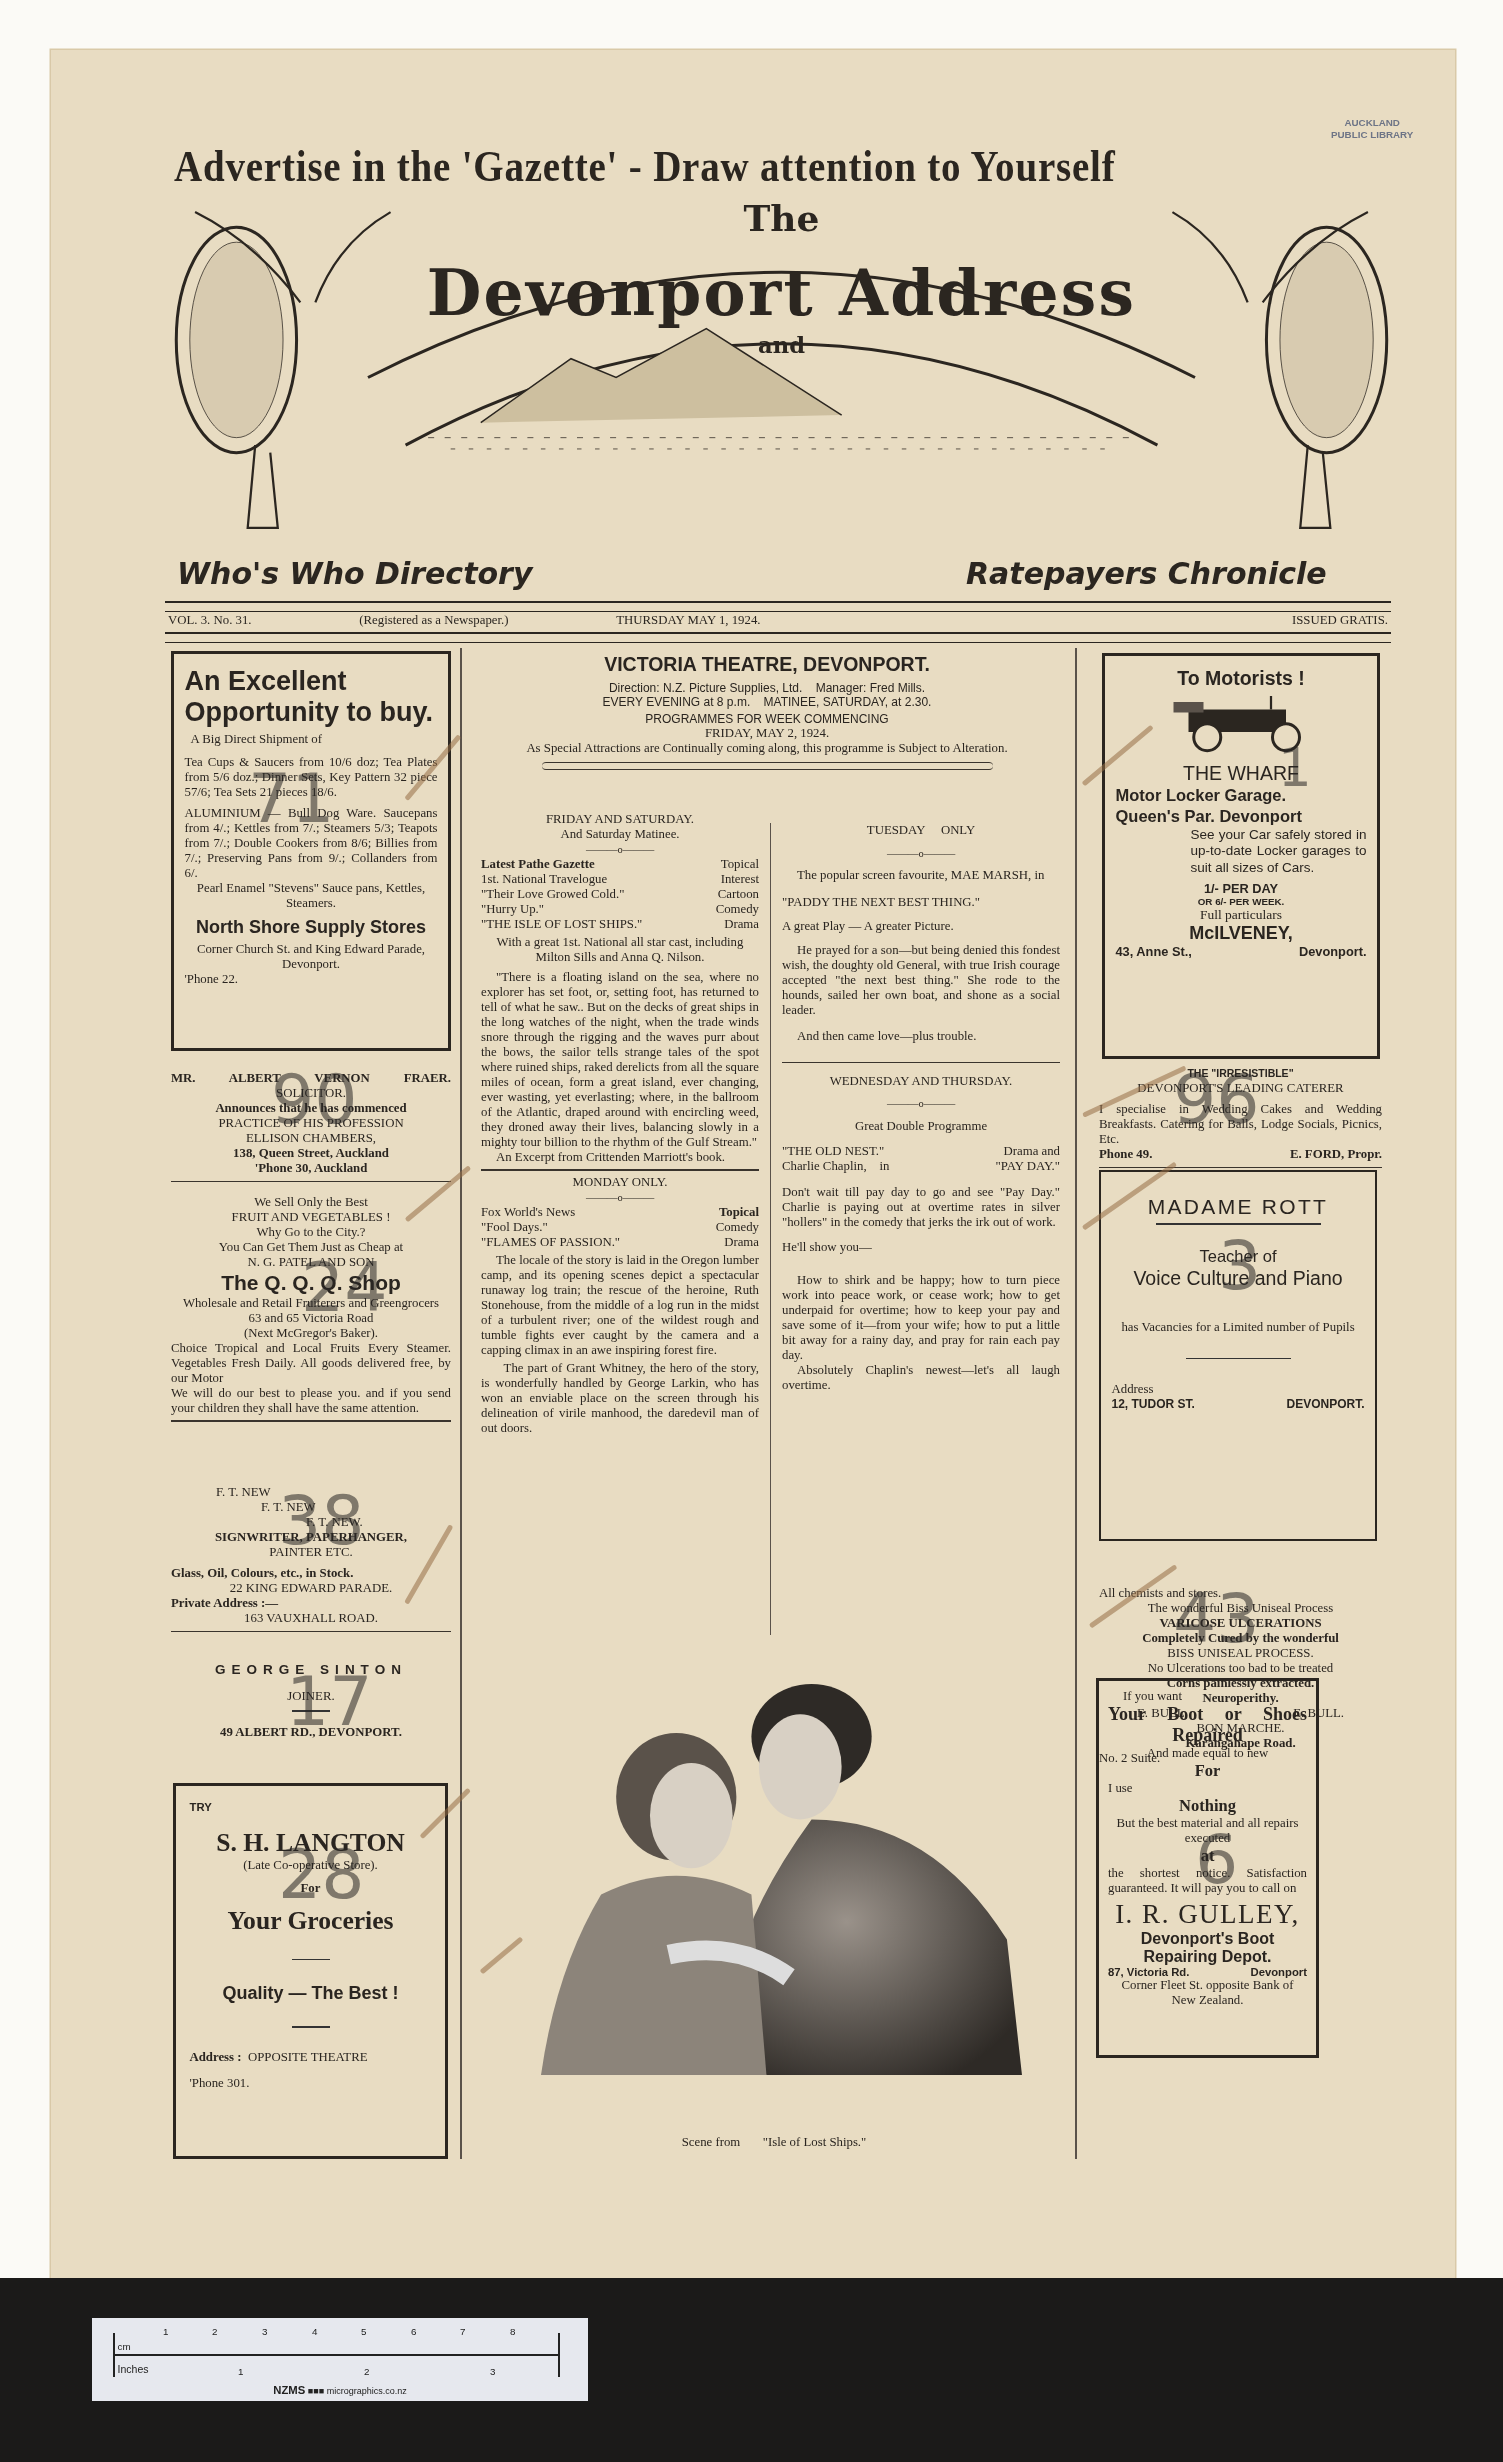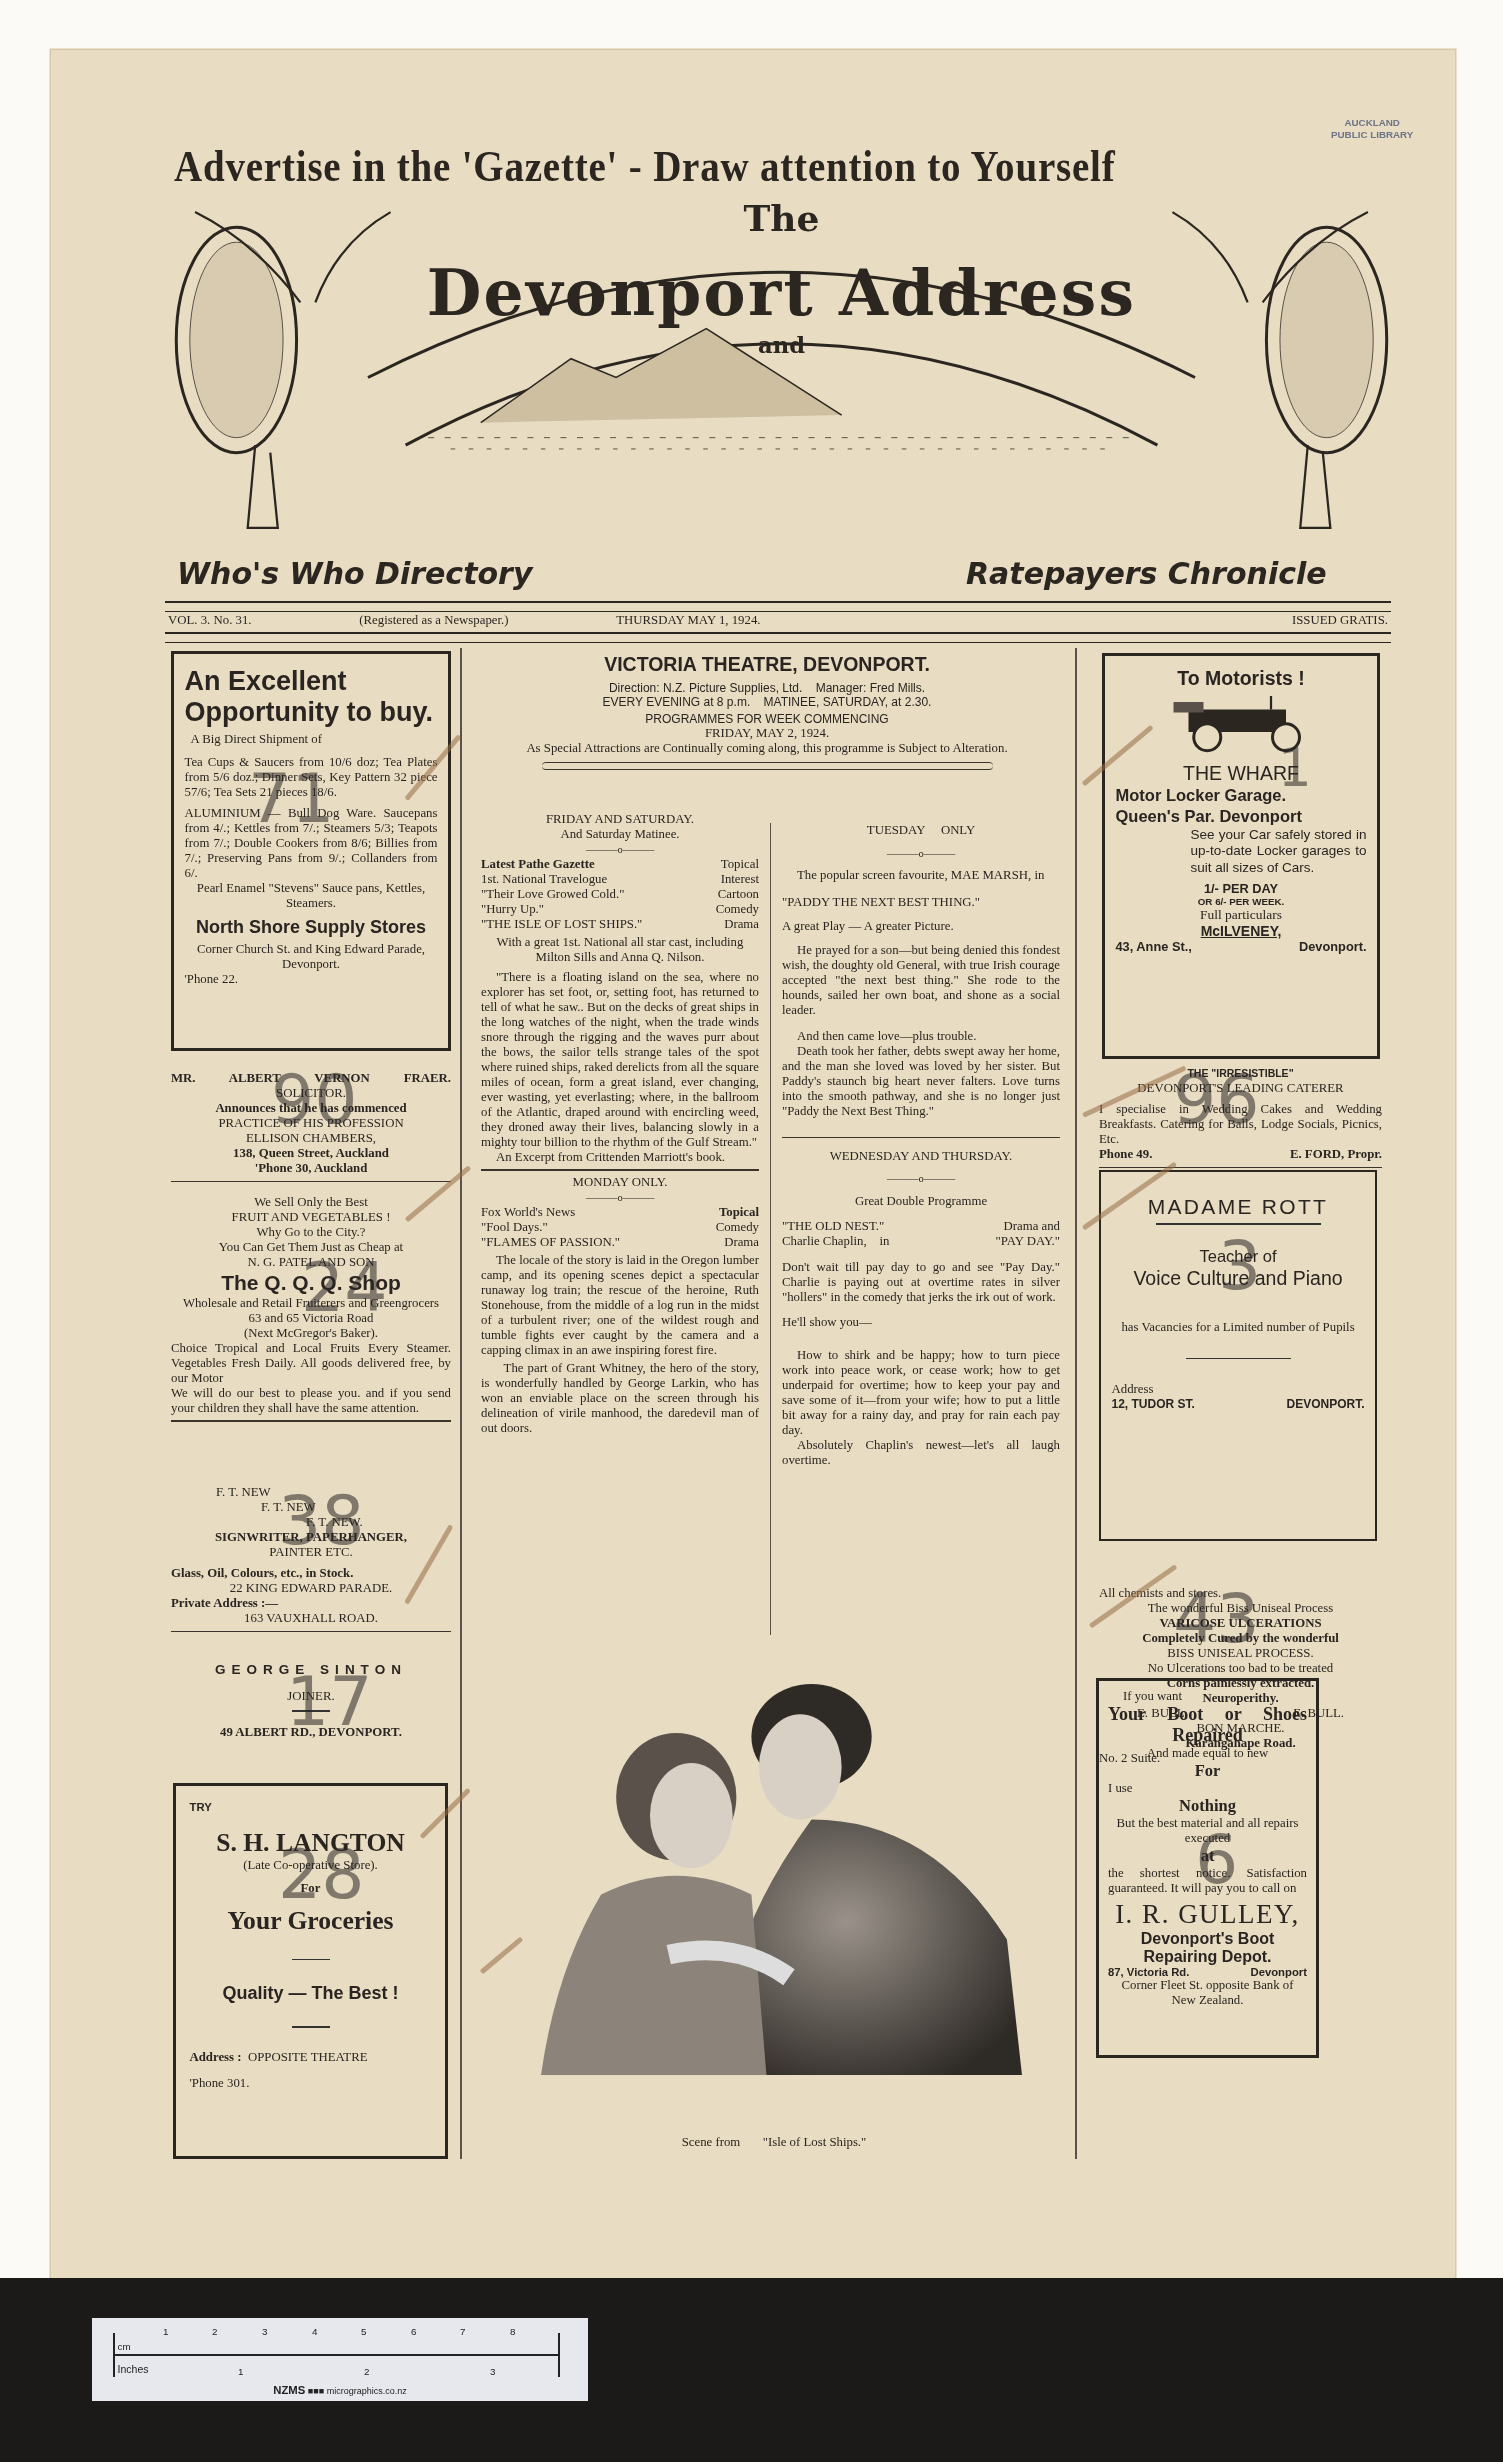--- a/index.html
+++ b/index.html
@@ -226,21 +226,20 @@
 </div>
 
 <div class="col txt" style="left:782px;top:823px;width:278px;">
   <div class="c" style="white-space:pre;">TUESDAY     ONLY</div>
   <div class="orn" style="margin:7.5px 0;">———o———</div>
   <div class="j" style="text-indent:15px;margin-top:7.5px;">The popular screen favourite, MAE MARSH, in</div>
   <div style="margin-top:12px;">"PADDY THE NEXT BEST THING."</div>
   <div style="margin-top:9px;">A great Play  —  A greater Picture.</div>
   <div class="j" style="text-indent:15px;margin-top:9px;">He prayed for a son—but being denied this fondest wish, the doughty old General, with true Irish courage accepted "the next best thing." She rode to the hounds, sailed her own boat, and shone as a social leader.</div>
   <div class="j" style="text-indent:15px;margin-top:10.5px;">And then came love—plus trouble.</div>
-  <div class="j" style="text-indent:15px;">Death took her father, debts swept away her home, and the man she loved was loved by her sister. But Paddy's staunch big heart never falters. Love turns into the smooth pathway, and she is no longer just "Paddy the Next Best Thing."</div>
   <div class="hr" style="margin-top:18px;"></div>
   <div class="c" style="margin-top:10.5px;">WEDNESDAY AND THURSDAY.</div>
   <div class="orn" style="margin:7.5px 0;">———o———</div>
   <div class="c" style="margin-top:7.5px;">Great Double Programme</div>
   <div class="row" style="margin-top:10.5px;">
       <span>"THE OLD NEST."</span>
       <span>Drama and</span>
     </div>
   <div class="row">
       <span style="white-space:pre;">Charlie Chaplin,    in</span>
@@ -282,21 +281,21 @@
     <circle cx="160" cy="55" r="18" fill="#e8dcc2" stroke="#2b2620" stroke-width="4"></circle>
     <line x1="140" y1="0" x2="140" y2="18" stroke="#2b2620" stroke-width="3"></line>
   </svg>
   <div class="sans c" style="font-size:19.5px;margin-top:6px;">THE WHARF</div>
   <div class="sans b" style="font-size:16.5px;line-height:21px;">Motor Locker Garage.</div>
   <div class="sans b" style="font-size:16.5px;line-height:21px;">Queen's Par. Devonport</div>
   <div class="sans j" style="font-size:13.5px;line-height:16.5px;margin-left:75px;">See your Car safely stored in up-to-date Locker garages to suit all sizes of Cars.</div>
   <div class="sans b c" style="font-size:12.8px;margin-top:4.5px;">1/-  PER DAY</div>
   <div class="sans b c" style="font-size:9.8px;">OR 6/- PER WEEK.</div>
   <div class="c" style="font-size:13.5px;">Full   particulars</div>
-  <div class="sans b c" style="font-size:14px;text-decoration:underline;">McILVENEY,</div>
+  <div class="sans b c" style="font-size:18px;">McILVENEY,</div>
   <div class="row sans b" style="font-size:12.8px;">
       <span>43, Anne St.,</span>
       <span>Devonport.</span>
     </div>
 </div>
 
 <div class="col txt" style="left:1099px;top:1066px;width:283px;">
   <div class="sans b c" style="font-size:10.5px;">THE "IRRESISTIBLE"</div>
   <div class="c">DEVONPORT'S LEADING CATERER</div>
   <div class="j" style="margin-top:6px;">I specialise in Wedding Cakes and Wedding Breakfasts.  Catering for Balls, Lodge Socials, Picnics, Etc.</div>

